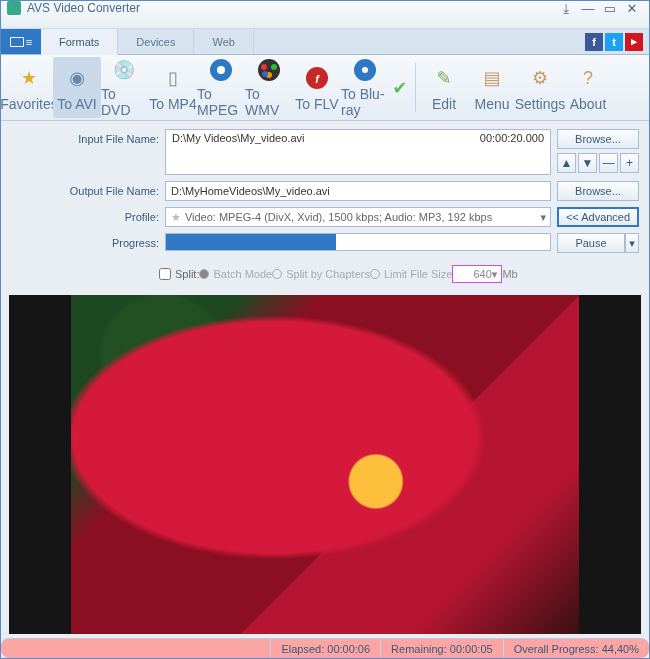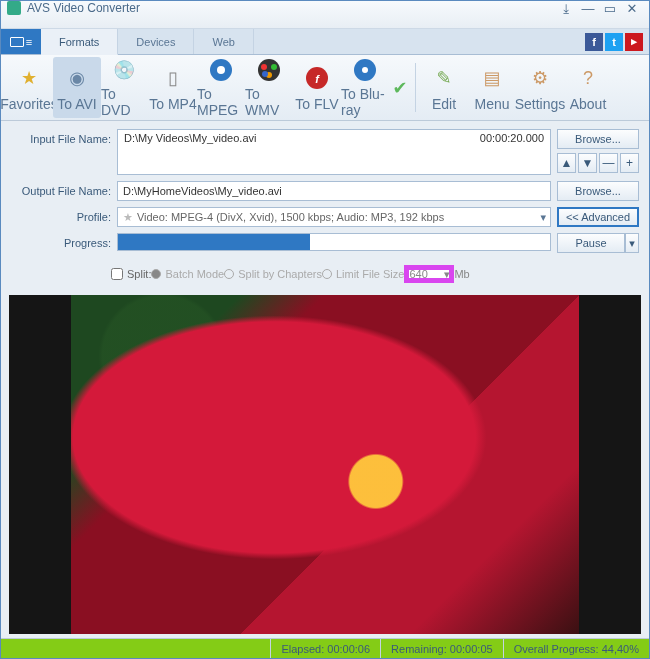--- a/index.html
+++ b/index.html
@@ -21,21 +21,21 @@
 .fb{background:#3b5998;} .tw{background:#1da1f2;} .yt{background:#cc181e;}
 
 .toolbar { height:66px; background:linear-gradient(#f6f9fc,#e4ecf4); border-bottom:1px solid #bccad9; display:flex; align-items:stretch; padding:2px 4px; }
 .tbbtn { width:48px; display:flex; flex-direction:column; align-items:center; justify-content:center; gap:3px; color:#5a7694; cursor:pointer; border-radius:3px; }
 .tbbtn.selected { background:#c9d9ea; }
 .tbbtn .ico { width:30px; height:30px; display:flex; align-items:center; justify-content:center; font-size:18px; }
 .tbbtn .lab { font-size:14px; }
 .tbsep { width:1px; background:#c4d3e3; margin:6px 4px; }
 .check { color:#5db85c; }
 
-.formarea { padding:8px 10px 6px 10px; display:flex; flex-direction:column; gap:6px; }
+.formarea { padding:8px 10px 6px 10px; display:flex; flex-direction:column; gap:6px;margin-left:48px; }
 .row { display:flex; align-items:flex-start; gap:6px; }
 .rowlabel { width:100px; text-align:right; padding-top:4px; color:#3a5a7a; }
 .inputlist { flex:1; height:46px; background:#fff; border:1px solid #a8bdd4; padding:2px 6px; display:flex; flex-direction:column; font-size:11px; color:#333; }
 .inputlist .line { display:flex; justify-content:space-between; }
 .rightcol { width:82px; display:flex; flex-direction:column; gap:4px; }
 .btn { height:20px; background:linear-gradient(#fcfdfe,#e4ecf4); border:1px solid #a8bdd4; color:#3a5a7a; display:flex; align-items:center; justify-content:center; cursor:pointer; font-size:11px; }
 .btnrow4 { display:flex; gap:2px; }
 .btnrow4 .btn { flex:1; padding:0; font-size:12px; }
 .txtin { flex:1; height:20px; background:#fff; border:1px solid #a8bdd4; padding:0 5px; color:#333; }
 .sel { flex:1; height:20px; background:#fff; border:1px solid #a8bdd4; display:flex; align-items:center; padding:0 5px; color:#666; position:relative; }
@@ -46,32 +46,32 @@
 .progressbar .fill { position:absolute; left:0; top:0; bottom:0; background:#2f78c3; }
 .pausebtn { width:82px; display:flex; }
 .pausebtn .main { flex:1; }
 .pausebtn .dd { width:14px; border-left:1px solid #a8bdd4; }
 
 .splitrow { display:flex; align-items:center; padding:6px 0 6px 100px; color:#666; }
 .splitrow .chk { display:flex; align-items:center; gap:4px; }
 .splitrow input[type=checkbox]{ width:12px; height:12px; }
 .splitrow .radio { display:flex; align-items:center; gap:4px; color:#aaa; }
 .splitrow .radio .dot { width:10px;height:10px;border:1px solid #aaa;border-radius:50%; }
-.numsel { width:50px; height:18px; border:5px solid #d946ef; background:#fff; display:flex; align-items:center; padding:0 0; color:#888; font-size:10px; justify-content:space-between;}
+.numsel { width:50px; height:18px; border:1px solid #d946ef; background:#fff; display:flex; align-items:center; padding:0 20px; color:#888; font-size:10px; justify-content:space-between;}
 
 .preview { flex:1; margin:0 8px 4px 8px; background:#000; position:relative; display:flex; align-items:center; justify-content:center; }
 .preview .letterbox { position:absolute; inset:0; background:#151515; }
 .preview .img { position:absolute; top:0; bottom:0; left:62px; right:62px; background:
   radial-gradient(circle at 60% 55%, rgba(255,200,60,0.95) 0 26px, transparent 28px),
   radial-gradient(ellipse 72% 62% at 40% 42%, #d4193a 0 55%, transparent 58%),
   radial-gradient(circle at 18% 18%, rgba(35,80,35,0.9) 0 60px, transparent 64px),
   linear-gradient(135deg, #1e4820 0 20%, #8a0f22 30% 60%, #b51530 60% 80%, #3a1012 100%);
  }
 
-.statusbar { height:20px; border-top:1px solid #bccad9; background:#84cc16; display:flex; align-items:center; color:#3a5a7a; font-size:11px; }
+.statusbar { height:20px; border-top:1px solid #bccad9; background:#fca5a5; display:flex; align-items:center; color:#3a5a7a; font-size:11px;border-radius:8px; }
 .statusbar .cell { padding:0 10px; border-left:1px solid #c4d3e3; height:100%; display:flex; align-items:center; }
 .statusbar .flex { flex:1; }
 
 svg { display:block; }
 </style>
 </head>
 <body>
 
 <div class="window">
 

